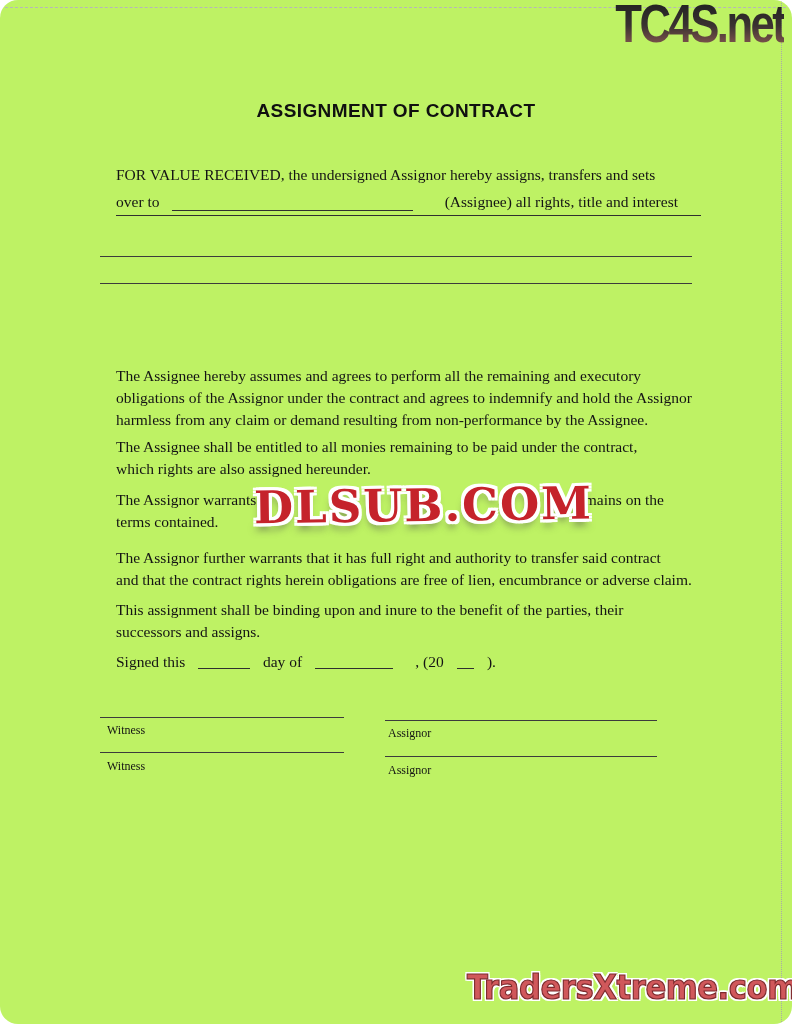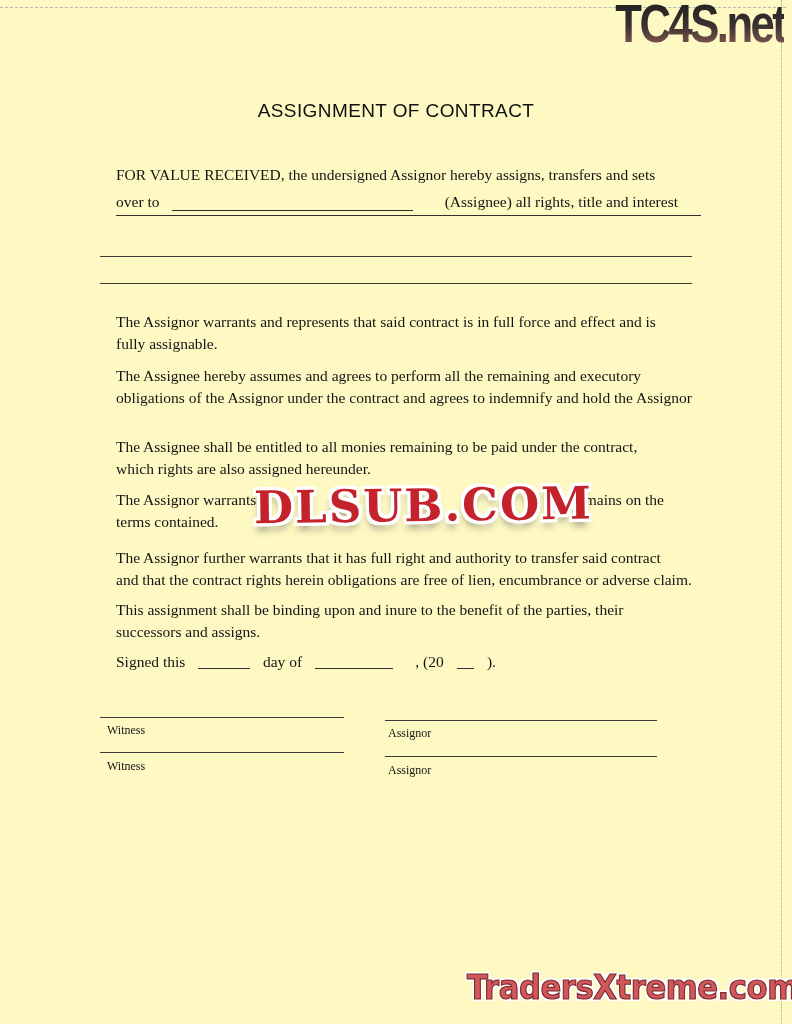--- a/index.html
+++ b/index.html
@@ -1,19 +1,19 @@
 <!DOCTYPE html>
 <html><head>
 <meta charset="utf-8">
 <style>
   html,body{margin:0;padding:0;background:#fff;}
   .page{
     position:relative;width:792px;height:1024px;margin:0 auto;
-    background:#fef9c3;overflow:hidden;
-    font-family:"Liberation Serif",serif;color:#141414;
+    background:#bef264;overflow:hidden;
+    font-family:"Liberation Serif",serif;color:#141414;border-radius:18px;
   }
   
   .scan-top{position:absolute;left:0;top:7px;width:786px;border-top:1px dashed #b7b7b7;}
   .scan-right{position:absolute;left:781px;top:0;height:1024px;border-left:1px dotted #a9a9a9;}
 
   
   .tc4s{
     position:absolute;top:-4px;right:8px;
     font-family:"Liberation Sans",sans-serif;font-weight:700;
     font-size:52px;letter-spacing:-3px;line-height:1;
@@ -24,21 +24,21 @@
     .tc4s{
       background:linear-gradient(180deg,#222 12%,#3a3231 55%,#8a5a51 96%);
       -webkit-background-clip:text;background-clip:text;
       -webkit-text-fill-color:transparent;color:transparent;
     }
   }
 
   .title{
     position:absolute;left:0;top:100px;width:792px;margin:0;
     text-align:center;
-    font-family:"Liberation Sans",sans-serif;font-weight:400;
+    font-family:"Liberation Sans",sans-serif;font-weight:700;
     font-size:19px;letter-spacing:.4px;color:#101010;
   }
 
   .para{position:absolute;left:116px;width:585px;font-size:15.5px;line-height:22px;}
   .para.loose{line-height:26.5px;}
   .tline{white-space:nowrap;}
   .fline{display:flex;align-items:flex-end;gap:13px;}
   .fline > span{white-space:nowrap;}
   .blank{border-bottom:1.4px solid #2f2f2f;margin-bottom:4px;}
   .grow{flex:1;}
@@ -92,28 +92,25 @@
       <span class="post">(Assignee) all rights, title and interest</span>
     </div>
     <div class="fline">
       <span class="blank grow"></span>
     </div>
   </div>
 
   <div class="rule" style="top:256px;left:100px;width:592px"></div>
   <div class="rule" style="top:283px;left:100px;width:592px"></div>
 
-  <div class="para" style="top:311px">
-    <div class="tline">The Assignor warrants and represents that said contract is in full force and effect and is</div>
-    <div class="tline">fully assignable.</div>
-  </div>
 
   <div class="para" style="top:365px">
     <div class="tline">The Assignee hereby assumes and agrees to perform all the remaining and executory</div>
     <div class="tline">obligations of the Assignor under the contract and agrees to indemnify and hold the Assignor</div>
+    <div class="tline">harmless from any claim or demand resulting from non-performance by the Assignee.</div>
   </div>
 
   <div class="para" style="top:436px">
     <div class="tline">The Assignee shall be entitled to all monies remaining to be paid under the contract,</div>
     <div class="tline">which rights are also assigned hereunder.</div>
   </div>
 
   <div class="para" style="top:489px">
     <div class="fline" style="width:548px">
       <span>The Assignor warrants t</span>

